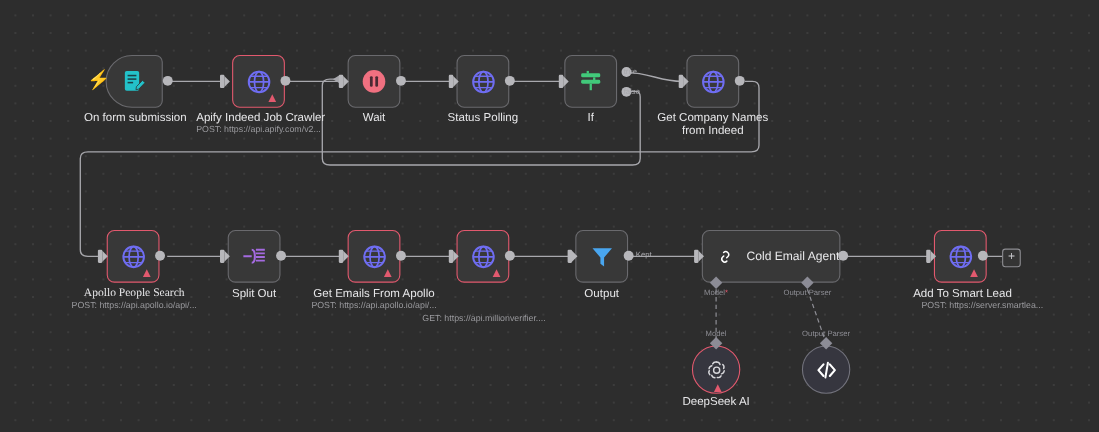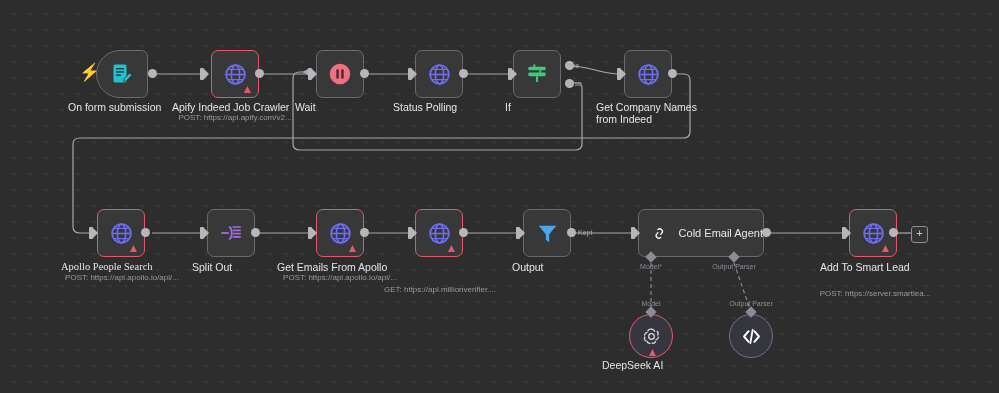--- a/index.html
+++ b/index.html
@@ -105,20 +105,21 @@
     position: absolute;
     width: 8px; height: 8px;
     background: #8c8c96;
     transform: rotate(45deg);
     z-index: 6;
   }
 
   
   .nlabel {
     position: absolute;
+    text-align: center;
     color: #e6e6e8;
     font-size: 10.5px;
     line-height: 12px;
     z-index: 4;
     pointer-events: none;
   }
   .nsub {
     position: absolute;
     text-align: center;
     color: #9a9a9e;
@@ -380,21 +381,21 @@
     <svg class="icon" width="25" height="25" viewBox="0 0 24 24">
       <circle cx="12" cy="12" r="9" fill="none" stroke="#6f6df2" stroke-width="1.7"></circle>
       <ellipse cx="12" cy="12" rx="4" ry="9" fill="none" stroke="#6f6df2" stroke-width="1.5"></ellipse>
       <path d="M3 12 H21" stroke="#6f6df2" stroke-width="1.5"></path>
       <path d="M4.6 7 H19.4 M4.6 17 H19.4" stroke="#6f6df2" stroke-width="1.2"></path>
     </svg>
     <span class="warn">▲</span>
   </div>
   <div class="port-out" style="left:889px; top:228px;"></div>
   <div class="nlabel" style="left:820px; top:261px; width:110px;">Add To Smart Lead</div>
-  <div class="nsub" style="left:809px; top:273px; width:132px;margin-top:16px;">POST: https://server.smartlea...</div>
+  <div class="nsub" style="left:827px; top:273px; width:132px;">POST: https://server.smartlea...</div>
 
   <div class="addbtn" style="left:911px; top:226px;">+</div>
 
   <div class="port-diamond" style="left:647px; top:308px;"></div>
   <div class="sublabel" style="left:617px; top:300px; width:68px;">Model</div>
   <div class="node round err" style="left:629px; top:314px;">
     <svg class="icon" width="23" height="23" viewBox="0 0 24 24">
       <g fill="none" stroke="#d8d8dc" stroke-width="1.35" stroke-linecap="round">
         <path d="M12 4.2 a3.3 3.3 0 0 1 3.2 2.4"></path>
         <path d="M17.8 6.6 a3.3 3.3 0 0 1 0.8 3.9"></path>

